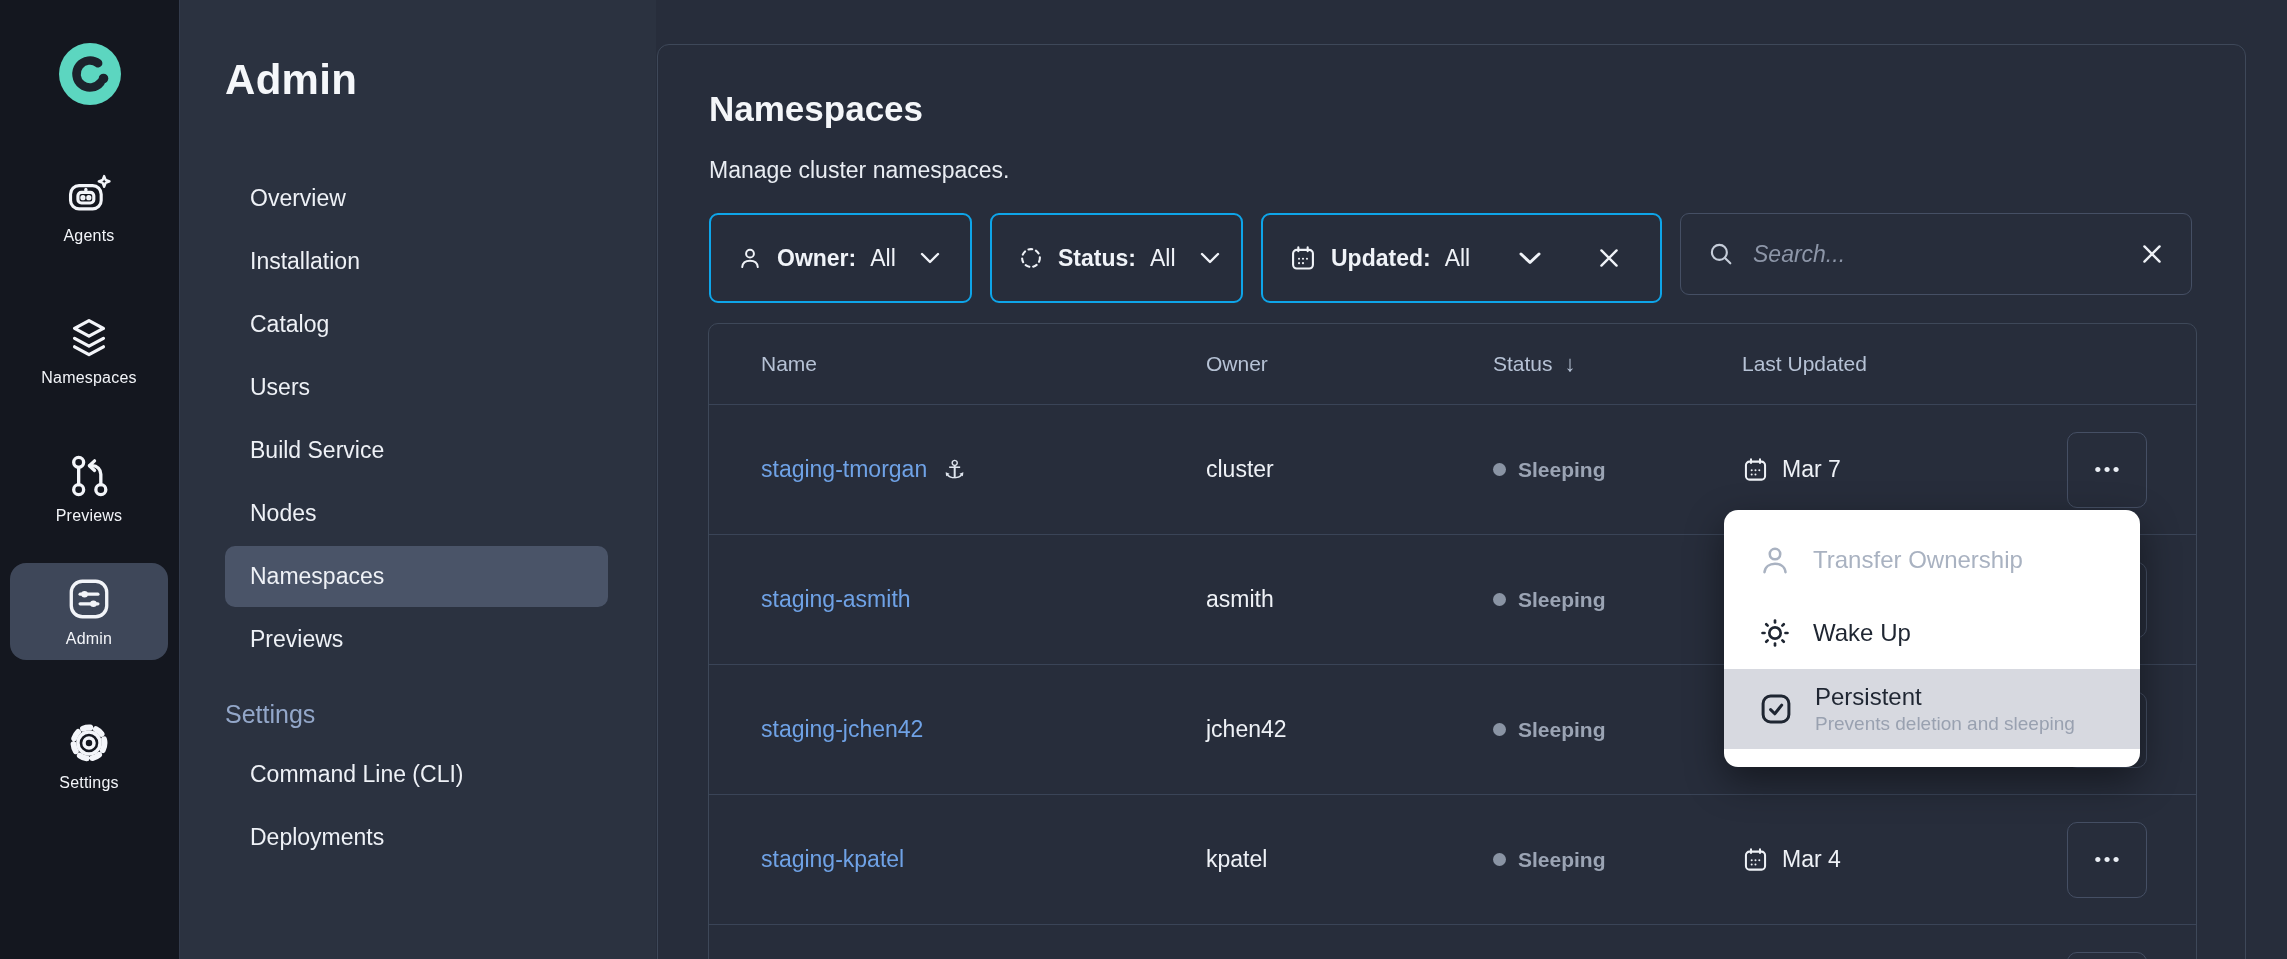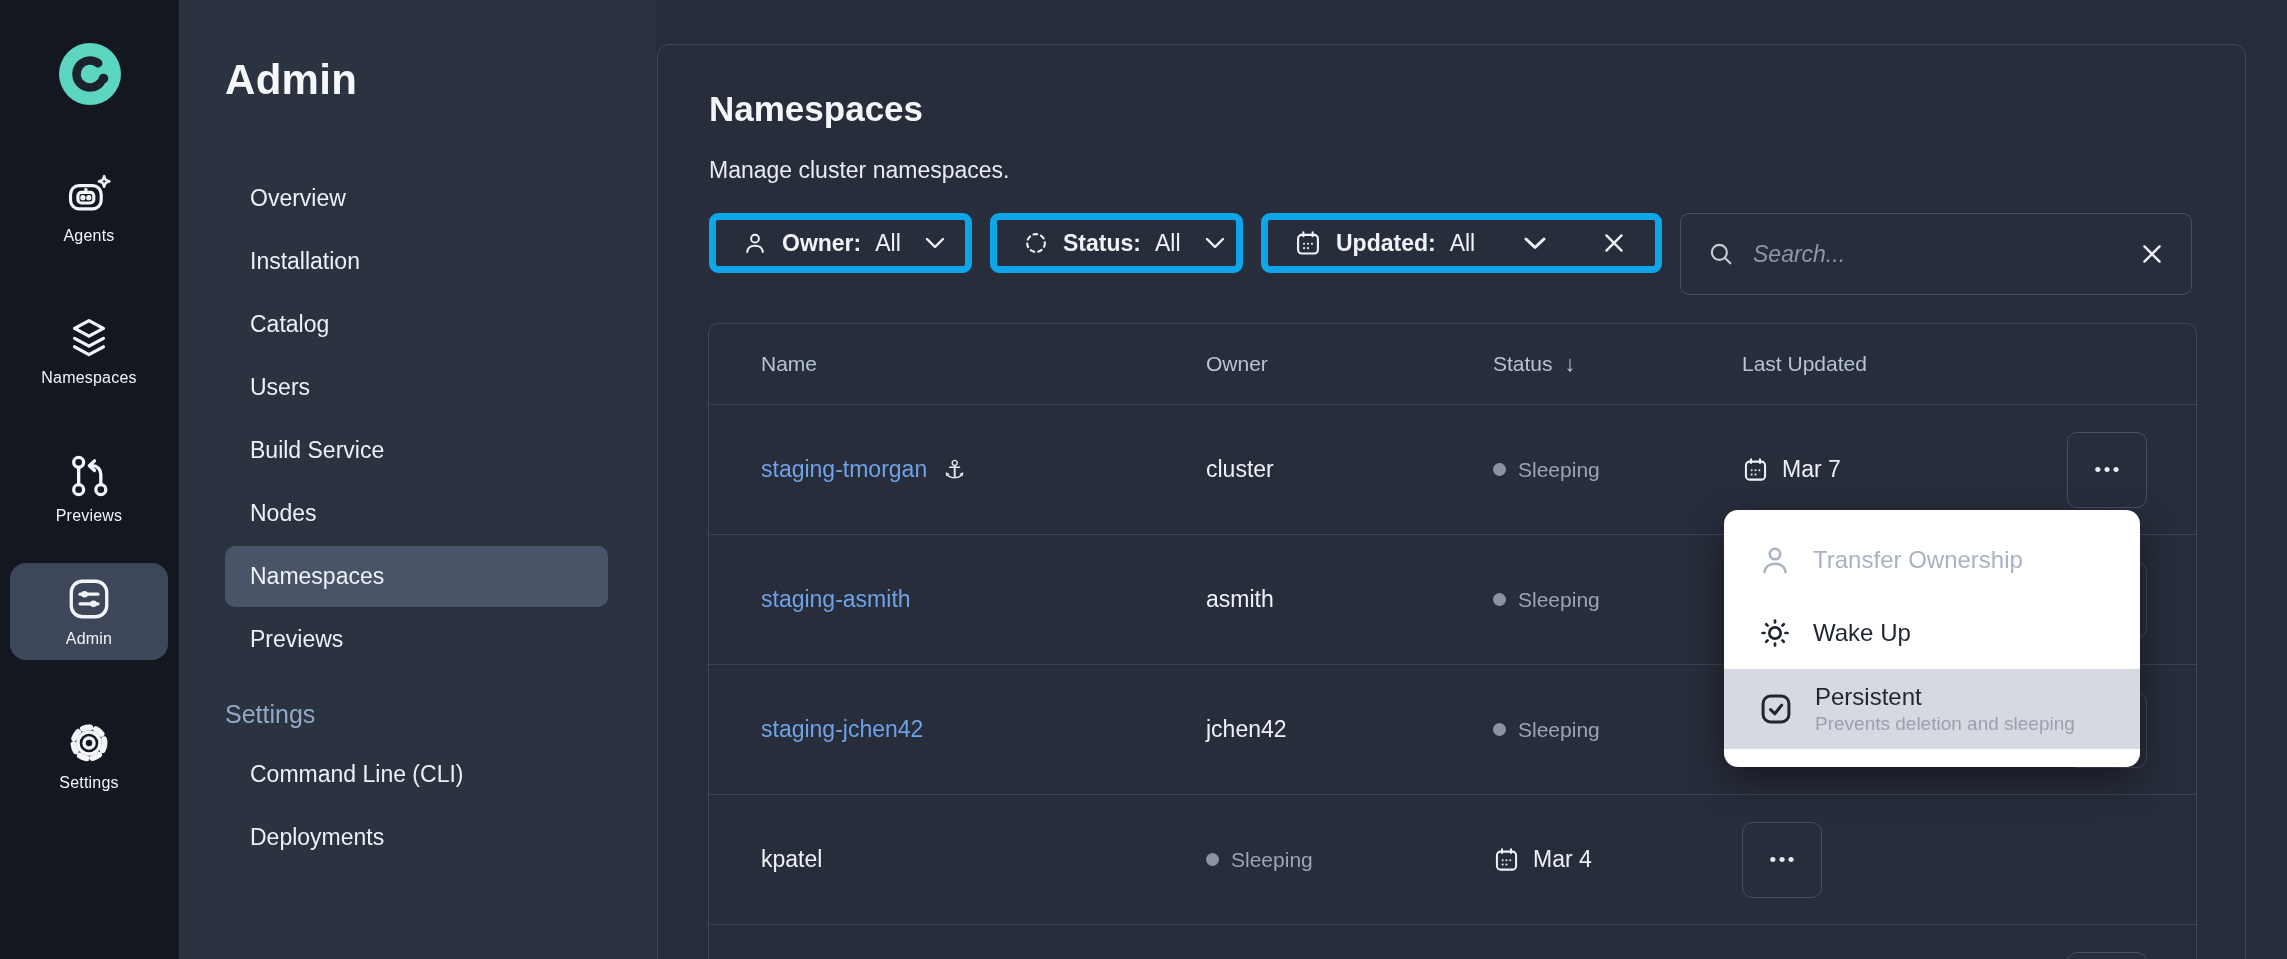--- a/index.html
+++ b/index.html
@@ -54,21 +54,21 @@
   
   .card {
     position:absolute; left:657px; top:44px; width:1589px; height:990px;
     background:#272d3b; border:1px solid #3e4859; border-radius:12px; z-index:1;
   }
   .page-title { position:absolute; left:51px; top:44px; font-size:35px; font-weight:800; color:#f4f6f9; }
   .page-subtitle { position:absolute; left:51px; top:112px; font-size:23px; color:#e9edf3; }
 
   .filters { position:absolute; left:51px; top:168px; display:flex; gap:18px; }
   .filter-btn {
-    height:60px; border:7px solid #0ea5e9; border-radius:9px; background:transparent;
+    height:90px; border:2px solid #0ea5e9; border-radius:9px; background:transparent;
     display:flex; align-items:center; padding:0 26px; gap:14px;
     color:#f0f3f8; font-size:23px; cursor:pointer;
   }
   .filter-btn .flabel { font-weight:700; }
   .filter-btn .fvalue { font-weight:400; }
   .f-owner   { width:263px; }
   .f-status  { width:253px; }
   .f-updated { width:401px; }
   .chev { margin-left:10px; }
   .f-updated .chev { margin-left:34px; }
@@ -96,21 +96,21 @@
     align-items:center; padding-left:52px; height:130px;
     border-top:1px solid #3a4457;
   }
   .trow.head { height:80px; border-top:none; color:#b6c2d5; font-size:21px; }
   .sort-arrow { font-size:22px; margin-left:12px; color:#b6c2d5; }
   .ns-link { color:#6fa2e6; font-size:23px; text-decoration:none; cursor:pointer; }
   .anchor-glyph { color:#dfe5ee; font-size:25px; margin-left:16px; }
   .owner-cell { font-size:23px; color:#eef1f6; }
   .status-cell { display:flex; align-items:center; gap:12px; }
   .status-dot { width:13px; height:13px; border-radius:50%; background:#8a94a4; }
-  .status-text { font-size:21px; font-weight:400; color:#9ba4b4; }
+  .status-text { font-size:21px; font-weight:700; color:#9ba4b4; }
   .updated-cell { display:flex; align-items:center; gap:13px; font-size:23px; color:#eef1f6; }
   .name-cell { display:flex; align-items:center; }
   .actions-cell { display:flex; }
   .dots-btn {
     width:80px; height:76px; border:1px solid #454f64; border-radius:10px;
     background:transparent; display:flex; align-items:center; justify-content:center;
     color:#e9edf3; cursor:pointer;
   }
   .dots { font-size:19px; letter-spacing:2.5px; line-height:1; padding-left:2.5px; }
 
@@ -374,20 +374,23 @@
       </div>
       <div class="updated-cell"></div>
       <div class="actions-cell">
         <button class="dots-btn">
           <span class="dots">•••</span>
         </button>
       </div>
     </div>
 
     <div class="trow">
+      <div class="name-cell">
+          <a class="ns-link">staging-kpatel</a>
+        </div>
       <div class="owner-cell">kpatel</div>
       <div class="status-cell">
         <span class="status-dot"></span>
         <span class="status-text">Sleeping</span>
       </div>
       <div class="updated-cell">
         <span>
           <svg width="27" height="27" viewBox="0 0 24 24" fill="none" stroke="#eef1f6" stroke-width="1.8" stroke-linecap="round">
             <rect x="3.5" y="5" width="17" height="16" rx="3.2"></rect>
               <path d="M8 2.8 V6.2 M16 2.8 V6.2"></path>

